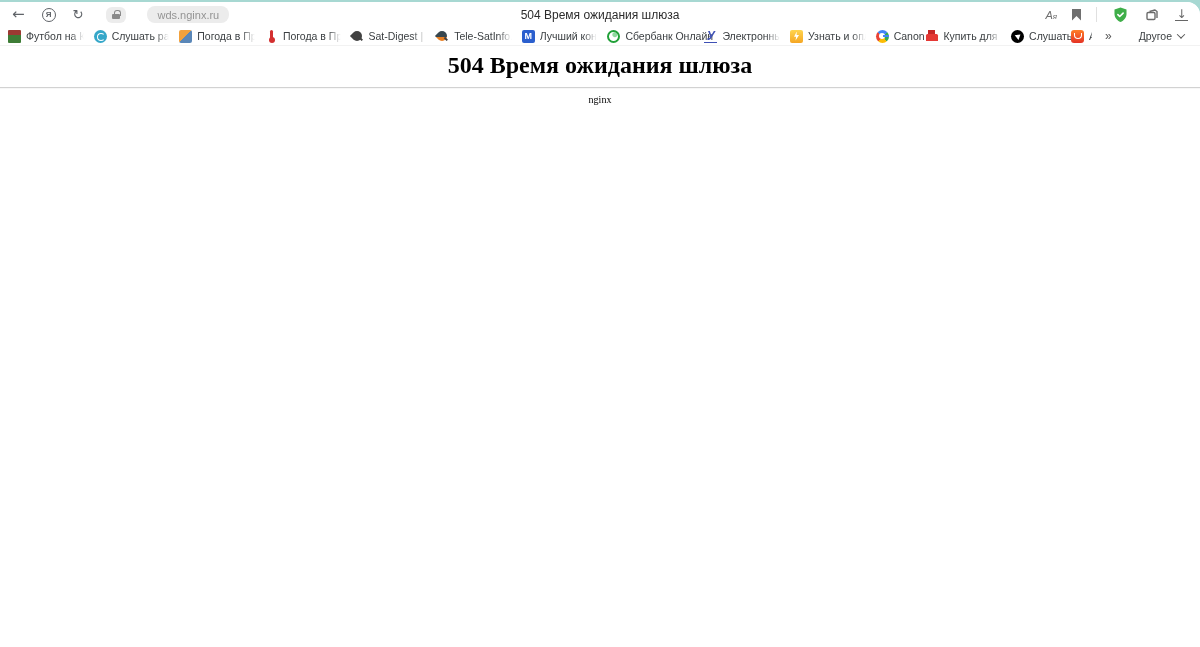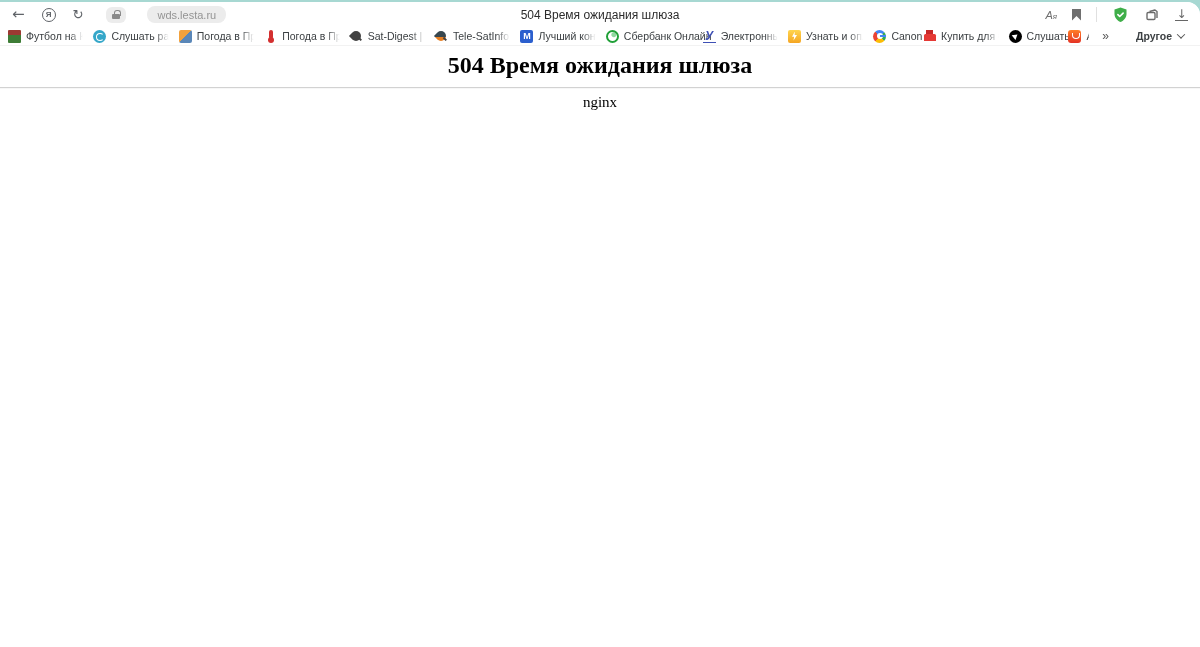--- a/index.html
+++ b/index.html
@@ -93,49 +93,49 @@
   .fav-yandex { background:#000; border-radius:50%; }
   .fav-yandex::after { content:""; position:absolute; left:4.5px; top:3.5px;
         border-left:5.5px solid #fff; border-top:3px solid transparent; border-bottom:3px solid transparent;
         transform:rotate(-40deg); }
   .fav-ali { background:linear-gradient(180deg,#ff7e26,#e43225); border-radius:3px; }
   .fav-ali::after { content:""; position:absolute; left:3.2px; top:3.5px; width:6px; height:5px;
         border:1.7px solid #fff; border-top:none; border-radius:0 0 6px 6px; }
 
   .bm-overflow { margin-left:auto; font-size:12px; color:#555; cursor:pointer; flex-shrink:0; padding:0 4px; }
   .bm-more { display:flex; align-items:center; gap:6px; margin-left:14px; margin-right:8px;
-             cursor:pointer; flex-shrink:0;font-weight:bold; }
+             cursor:pointer; flex-shrink:0; }
   .bm-more-label { font-size:10.5px; color:#3c4043; }
   .chev-down { width:6px; height:6px; border-right:1.4px solid #555; border-bottom:1.4px solid #555;
                transform:rotate(45deg) translate(-1px,-1px); }
 
   
   .content { background:#fff; }
   .err-heading { text-align:center; font-family:"Liberation Serif","DejaVu Serif",serif;
                  font-weight:bold; font-size:24px; color:#000; margin:6px 0 8px; }
   .err-hr { border:none; border-top:1px solid #d2d2d2; border-bottom:1px solid #f7f7f7; height:0; }
   .err-server { text-align:center; font-family:"Liberation Serif","DejaVu Serif",serif;
-                font-size:15px; color:#000; margin-top:5px; }
+                font-size:10px; color:#000; margin-top:5px; }
 </style>
 </head>
 <body>
 
 <div class="accent-strip"></div>
 
 <div class="app">
 
   <div class="toolbar">
     <div class="tb-left">
       <span class="tb-ico back">←</span>
       <span class="ya-circle">Я</span>
       <span class="tb-ico refresh">↻</span>
       <span class="lock-pill">
           <span class="lock"></span>
         </span>
-      <span class="url-pill">wds.lesta.ru</span>
+      <span class="url-pill">wds.nginx.ru</span>
     </div>
 
     <div class="tab-title">504 Время ожидания шлюза</div>
 
     <div class="tb-right">
       <span class="translate"><span>A</span><span class="small">я</span></span>
       <span class="flag"></span>
       <span class="divider"></span>
       <span class="shield">
         <svg width="17" height="17" viewBox="0 0 24 24">

